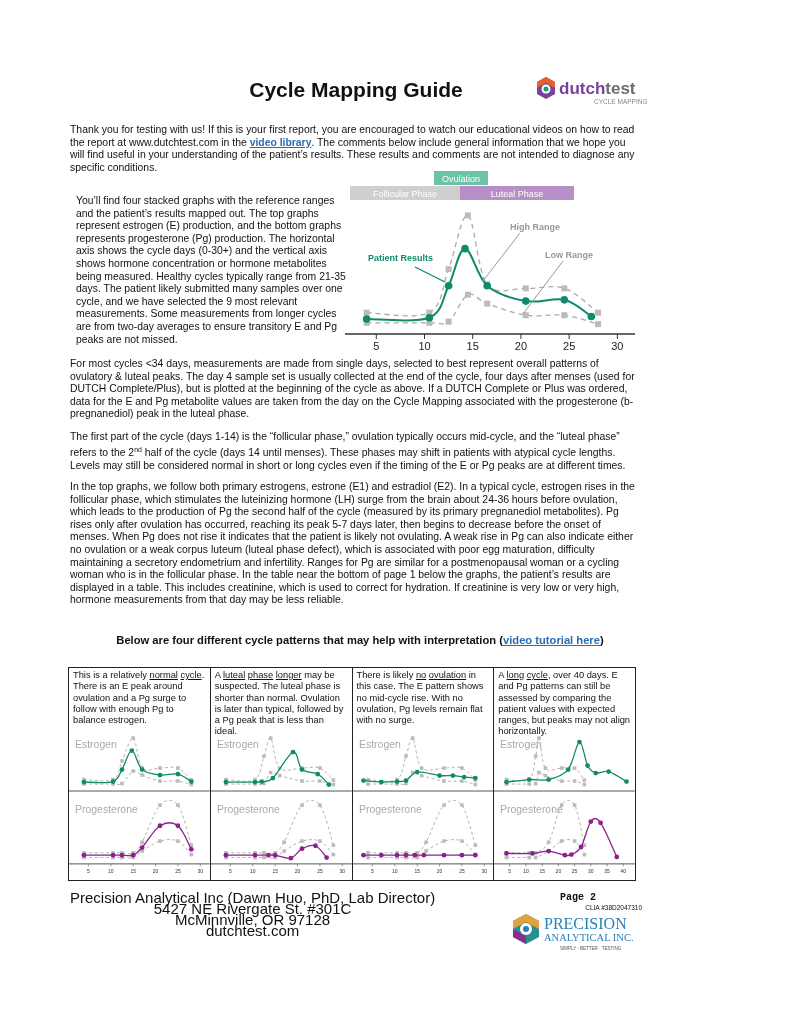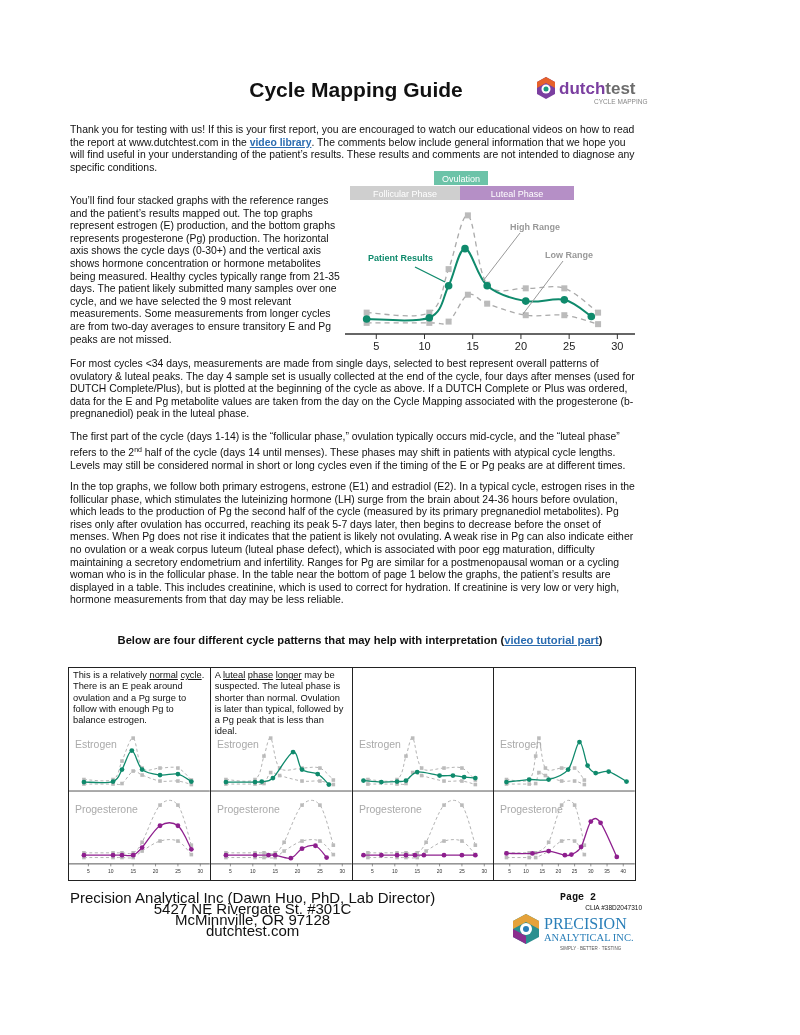--- a/index.html
+++ b/index.html
@@ -2,21 +2,21 @@
 <html><head>
 <meta charset="utf-8">
 <style>
   html, body { margin:0; padding:0; background:#fff; }
   body { width:800px; height:1035px; position:relative; font-family:"Liberation Sans", sans-serif; color:#111; overflow:hidden; }
   .title { position:absolute; left:0; width:712px; top:70px; text-align:center; font-size:21px; font-weight:bold;margin-top:8px; }
   .logo { position:absolute; left:536px; top:74px; width:120px; height:36px; }
   .p { position:absolute; font-size:10.4px; line-height:12.6px; color:#111; }
   .link { color:#2b6cb0; text-decoration:underline; font-weight:bold; }
   .intro { left:70px; top:124px; width:570px; }
-  .side { left:70px; top:195px; width:276px; }
+  .side { left:76px; top:195px; width:276px; }
   .p2 { left:70px; top:358px; width:570px; }
   .p3 { left:70px; top:431px; width:570px; }
   .p4 { left:70px; top:481px; width:572px; }
   .heading2 { position:absolute; left:70px; width:580px; top:634px; text-align:center; font-size:11.2px; font-weight:bold; }
   .mainchart { position:absolute; left:345px; top:168px; width:290px; height:186px; }
   .panels { position:absolute; left:68px; top:667px; width:566px; height:212px; border:1.5px solid #222; display:flex; }
   .panel { flex:1; border-right:1.5px solid #222; position:relative; }
   .panel:last-child { border-right:none; }
   .ptext { position:absolute; left:4px; top:2px; right:3px; font-size:9.3px; line-height:11.3px; }
   .u { text-decoration:underline; }
@@ -96,21 +96,21 @@
     <text x="165" y="62" font-size="9" font-weight="bold" fill="#999" font-family="Liberation Sans, sans-serif">High Range</text>
     <line x1="175" y1="65" x2="138" y2="113" stroke="#999" stroke-width="1"></line>
     <text x="200" y="90" font-size="9" font-weight="bold" fill="#999" font-family="Liberation Sans, sans-serif">Low Range</text>
     <line x1="218" y1="93" x2="178" y2="146" stroke="#999" stroke-width="1"></line>
   </svg>
 
 <div class="p p2">For most cycles &lt;34 days, measurements are made from single days, selected to best represent overall patterns of ovulatory &amp; luteal peaks. The day 4 sample set is usually collected at the end of the cycle, four days after menses (used for DUTCH Complete/Plus), but is plotted at the beginning of the cycle as above. If a DUTCH Complete or Plus was ordered, data for the E and Pg metabolite values are taken from the day on the Cycle Mapping associated with the progesterone (b-pregnanediol) peak in the luteal phase.</div>
 <div class="p p3"><span>The first part of the cycle (days 1-14) is the “follicular phase,” ovulation typically occurs mid-cycle, and the “luteal phase” refers to the 2</span><sup style="font-size:7px">nd</sup><span> half of the cycle (days 14 until menses). These phases may shift in patients with atypical cycle lengths. Levels may still be considered normal in short or long cycles even if the timing of the E or Pg peaks are at different times.</span></div>
 <div class="p p4">In the top graphs, we follow both primary estrogens, estrone (E1) and estradiol (E2). In a typical cycle, estrogen rises in the follicular phase, which stimulates the luteinizing hormone (LH) surge from the brain about 24-36 hours before ovulation, which leads to the production of Pg the second half of the cycle (measured by its primary pregnanediol metabolites). Pg rises only after ovulation has occurred, reaching its peak 5-7 days later, then begins to decrease before the onset of menses. When Pg does not rise it indicates that the patient is likely not ovulating. A weak rise in Pg can also indicate either no ovulation or a weak corpus luteum (luteal phase defect), which is associated with poor egg maturation, difficulty maintaining a secretory endometrium and infertility.  Ranges for Pg are similar for a postmenopausal woman or a cycling woman who is in the follicular phase. In the table near the bottom of page 1 below the graphs, the patient’s results are displayed in a table. This includes creatinine, which is used to correct for hydration. If creatinine is very low or very high, hormone measurements from that day may be less reliable.</div>
 
-<div class="heading2"><span>Below are four different cycle patterns that may help with interpretation (</span><a class="link">video tutorial part</a><span>)</span></div>
+<div class="heading2"><span>Below are four different cycle patterns that may help with interpretation (</span><a class="link">video tutorial here</a><span>)</span></div>
 
 <div class="panels" id="panels">
     <div class="panel">
       <div class="ptext"><span>This is a relatively </span><span class="u">normal</span><span> </span><span class="u">cycle</span><span>. There is an E peak around ovulation and a Pg surge to follow with enough Pg to balance estrogen.</span></div>
       <svg class="psvg" viewBox="0 0 141 155">
         <text x="6" y="25" font-size="10.5" fill="#aaa" font-family="Liberation Sans, sans-serif">Estrogen</text>
         <path d="M14.96551724137931,56.5 C19.821839080459768,56.5 37.75287356321839,59.583333333333336 44.103448275862064,56.5 C50.45402298850574,53.416666666666664 49.706896551724135,44.916666666666664 53.06896551724138,38 C56.431034482758626,31.083333333333332 60.913793103448285,13.833333333333334 64.27586206896552,15 C67.63793103448276,16.166666666666668 68.75862068965517,40 73.24137931034483,45 C77.72413793103448,50 85.19540229885057,45 91.17241379310344,45 C97.14942528735632,45 103.87356321839081,43 109.10344827586208,45 C114.33333333333334,47 120.3103448275862,55 122.55172413793103,57" fill="none" stroke="#aaa" stroke-width="0.9" stroke-dasharray="3,2.5"></path>
         <rect x="13.165517241379309" y="54.7" width="3.6" height="3.6" fill="#bbb"></rect>
         <rect x="42.30344827586207" y="54.7" width="3.6" height="3.6" fill="#bbb"></rect>
         <rect x="51.268965517241384" y="36.2" width="3.6" height="3.6" fill="#bbb"></rect>
@@ -250,20 +250,21 @@
         <text x="64.27586206896552" y="150" text-anchor="middle" font-size="5" fill="#333" font-family="Liberation Sans, sans-serif">15</text>
         <line x1="86.6896551724138" y1="141" x2="86.6896551724138" y2="143.5" stroke="#555" stroke-width="0.6"></line>
         <text x="86.6896551724138" y="150" text-anchor="middle" font-size="5" fill="#333" font-family="Liberation Sans, sans-serif">20</text>
         <line x1="109.10344827586208" y1="141" x2="109.10344827586208" y2="143.5" stroke="#555" stroke-width="0.6"></line>
         <text x="109.10344827586208" y="150" text-anchor="middle" font-size="5" fill="#333" font-family="Liberation Sans, sans-serif">25</text>
         <line x1="131.51724137931035" y1="141" x2="131.51724137931035" y2="143.5" stroke="#555" stroke-width="0.6"></line>
         <text x="131.51724137931035" y="150" text-anchor="middle" font-size="5" fill="#333" font-family="Liberation Sans, sans-serif">30</text>
       </svg>
     </div>
     <div class="panel">
+      <div class="ptext"><span>There is likely </span><span class="u">no</span><span> </span><span class="u">ovulation</span><span> in this case. The E pattern shows no mid-cycle rise. With no ovulation, Pg levels remain flat with no surge.</span></div>
       <svg class="psvg" viewBox="0 0 141 155">
         <text x="6" y="25" font-size="10.5" fill="#aaa" font-family="Liberation Sans, sans-serif">Estrogen</text>
         <path d="M14.96551724137931,56.5 C19.821839080459768,56.5 37.75287356321839,60.416666666666664 44.103448275862064,56.5 C50.45402298850574,52.583333333333336 50.45402298850575,39.916666666666664 53.06896551724138,33 C55.68390804597701,26.083333333333332 57.17816091954023,13 59.793103448275865,15 C62.4080459770115,17 63.52873563218391,40 68.75862068965517,45 C73.98850574712644,50 84.44827586206895,45 91.17241379310344,45 C97.89655172413794,45 103.87356321839081,43 109.10344827586208,45 C114.33333333333334,47 120.3103448275862,55 122.55172413793103,57" fill="none" stroke="#aaa" stroke-width="0.9" stroke-dasharray="3,2.5"></path>
         <rect x="13.165517241379309" y="54.7" width="3.6" height="3.6" fill="#bbb"></rect>
         <rect x="42.30344827586207" y="54.7" width="3.6" height="3.6" fill="#bbb"></rect>
         <rect x="51.268965517241384" y="31.2" width="3.6" height="3.6" fill="#bbb"></rect>
         <rect x="57.99310344827587" y="13.2" width="3.6" height="3.6" fill="#bbb"></rect>
         <rect x="66.95862068965518" y="43.2" width="3.6" height="3.6" fill="#bbb"></rect>
         <rect x="89.37241379310345" y="43.2" width="3.6" height="3.6" fill="#bbb"></rect>
         <rect x="107.30344827586208" y="43.2" width="3.6" height="3.6" fill="#bbb"></rect>
@@ -326,20 +327,21 @@
         <text x="64.27586206896552" y="150" text-anchor="middle" font-size="5" fill="#333" font-family="Liberation Sans, sans-serif">15</text>
         <line x1="86.6896551724138" y1="141" x2="86.6896551724138" y2="143.5" stroke="#555" stroke-width="0.6"></line>
         <text x="86.6896551724138" y="150" text-anchor="middle" font-size="5" fill="#333" font-family="Liberation Sans, sans-serif">20</text>
         <line x1="109.10344827586208" y1="141" x2="109.10344827586208" y2="143.5" stroke="#555" stroke-width="0.6"></line>
         <text x="109.10344827586208" y="150" text-anchor="middle" font-size="5" fill="#333" font-family="Liberation Sans, sans-serif">25</text>
         <line x1="131.51724137931035" y1="141" x2="131.51724137931035" y2="143.5" stroke="#555" stroke-width="0.6"></line>
         <text x="131.51724137931035" y="150" text-anchor="middle" font-size="5" fill="#333" font-family="Liberation Sans, sans-serif">30</text>
       </svg>
     </div>
     <div class="panel">
+      <div class="ptext"><span>A </span><span class="u">long</span><span> </span><span class="u">cycle</span><span>, over 40 days. E and Pg patterns can still be assessed by comparing the patient values with expected ranges, but peaks may not align horizontally.</span></div>
       <svg class="psvg" viewBox="0 0 141 155">
         <text x="6" y="25" font-size="10.5" fill="#aaa" font-family="Liberation Sans, sans-serif">Estrogen</text>
         <path d="M12.5,56.5 C16.291666666666668,56.5 30.375,60.416666666666664 35.25,56.5 C40.125,52.583333333333336 40.125,39.916666666666664 41.75,33 C43.375,26.083333333333332 43.375,13 45,15 C46.625,17 47.708333333333336,40 51.5,45 C55.291666666666664,50 62.875,45 67.75,45 C72.625,45 76.95833333333333,43 80.75,45 C84.54166666666667,47 88.875,55 90.5,57" fill="none" stroke="#aaa" stroke-width="0.9" stroke-dasharray="3,2.5"></path>
         <rect x="10.7" y="54.7" width="3.6" height="3.6" fill="#bbb"></rect>
         <rect x="33.45" y="54.7" width="3.6" height="3.6" fill="#bbb"></rect>
         <rect x="39.95" y="31.2" width="3.6" height="3.6" fill="#bbb"></rect>
         <rect x="43.2" y="13.2" width="3.6" height="3.6" fill="#bbb"></rect>
         <rect x="49.7" y="43.2" width="3.6" height="3.6" fill="#bbb"></rect>
         <rect x="65.95" y="43.2" width="3.6" height="3.6" fill="#bbb"></rect>
         <rect x="78.95" y="43.2" width="3.6" height="3.6" fill="#bbb"></rect>

